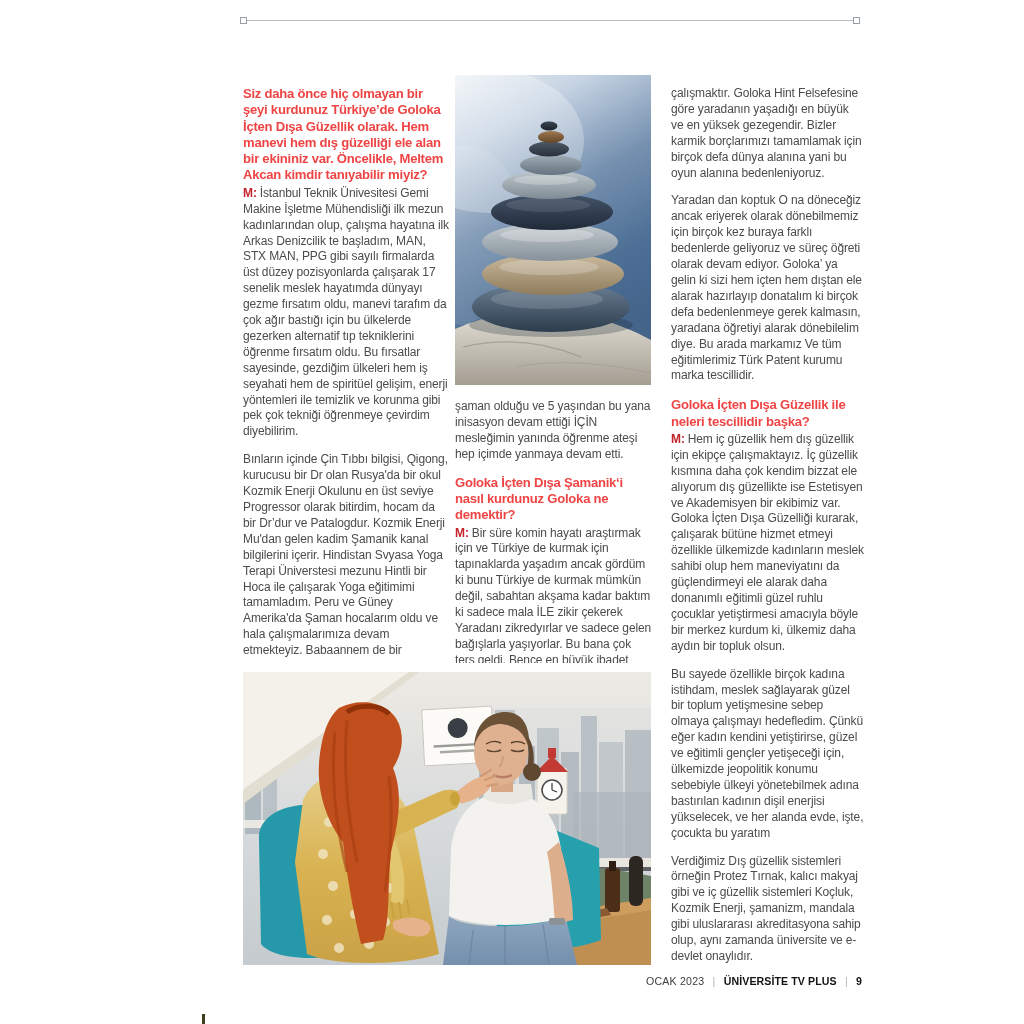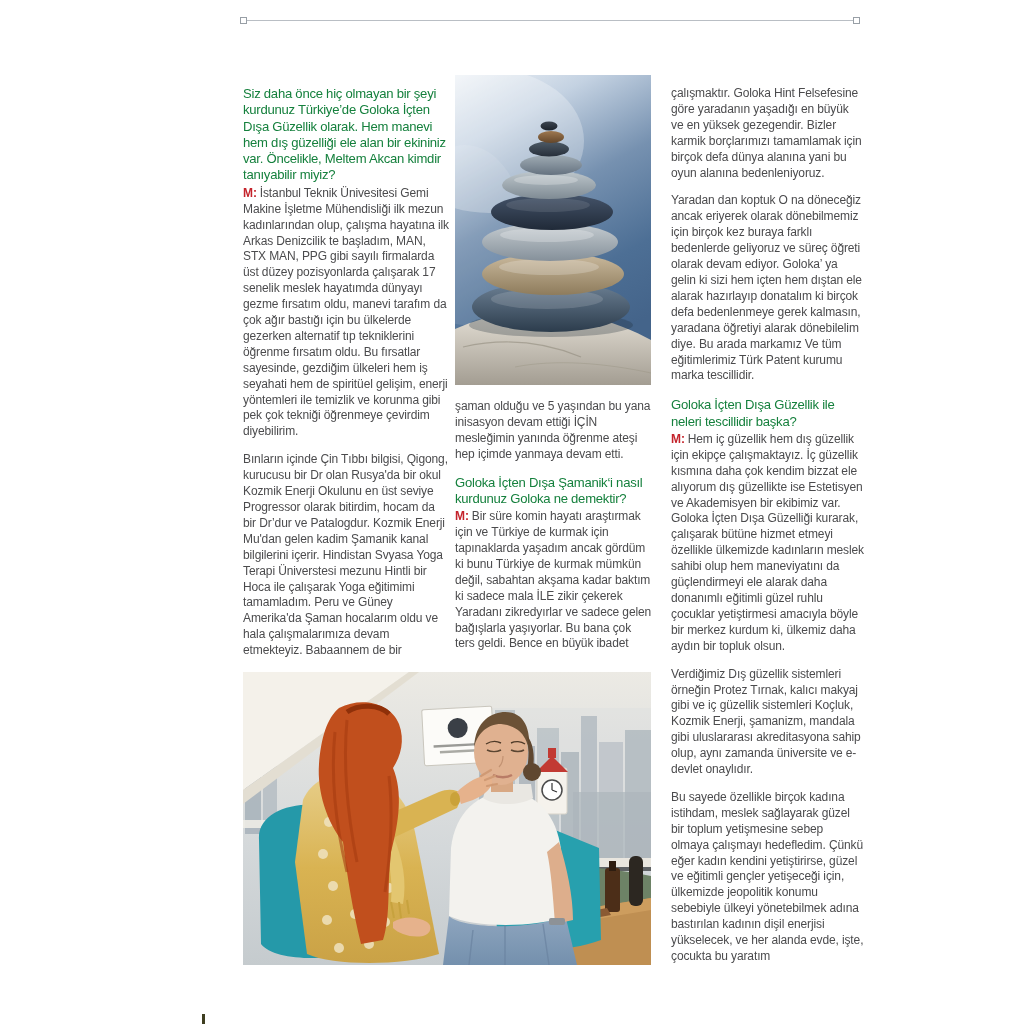--- a/index.html
+++ b/index.html
@@ -11,21 +11,21 @@
             display:flex;align-items:center;}
   .top-rule .sq{width:5px;height:5px;border:1px solid #989fa6;background:#fff;flex:0 0 auto;}
   .top-rule .line{flex:1;height:1px;background:#b9bec4;}
 
   
   .col{position:absolute;}
   #colL{left:243px;top:86px;width:206px;max-height:582px;overflow:hidden;}
   #colM{left:455px;top:399px;width:197px;max-height:264px;overflow:hidden;}
   #colR{left:671px;top:86px;width:193px;max-height:884px;overflow:hidden;}
 
-  .q{font-size:13.1px;line-height:16.3px;font-weight:400;color:#15803d;
+  .q{font-size:13.1px;line-height:16.3px;font-weight:700;color:#ef4444;
      letter-spacing:-0.25px;margin:0 0 2px 0;}
   .q.after-p{margin-top:13px;}
   p.body{font-size:12px;line-height:15.9px;color:#4b4b4d;letter-spacing:-0.12px;
          margin:0 0 12px 0;}
   p.body:last-child{margin-bottom:0;}
   .speaker{color:#c4232b;font-weight:700;margin-right:3px;}
 
   
   figure{margin:0;padding:0;}
   .stones-fig{position:absolute;left:455px;top:75px;width:196px;height:310px;}
@@ -144,22 +144,22 @@
     </p>
   </section>
 
   <section class="col" id="colR">
     <p class="body">çalışmaktır. Goloka Hint Felsefesine göre yaradanın yaşadığı en büyük ve en yüksek gezegendir. Bizler karmik borçlarımızı tamamlamak için birçok defa dünya alanına yani bu oyun alanına bedenleniyoruz.</p>
     <p class="body">Yaradan dan koptuk O na döneceğiz ancak eriyerek olarak dönebilmemiz için birçok kez buraya farklı bedenlerde geliyoruz ve süreç öğreti olarak devam ediyor. Goloka’ ya gelin ki sizi hem içten hem dıştan ele alarak hazırlayıp donatalım ki birçok defa bedenlenmeye gerek kalmasın, yaradana öğretiyi alarak dönebilelim diye. Bu arada markamız Ve tüm eğitimlerimiz Türk Patent kurumu marka tescillidir.</p>
     <p class="q after-p">Goloka İçten Dışa Güzellik ile neleri tescillidir başka?</p>
     <p class="body">
       <span class="speaker">M:</span><span>Hem iç güzellik hem dış güzellik için ekipçe çalışmaktayız. İç güzellik kısmına daha çok kendim bizzat ele alıyorum dış güzellikte ise Estetisyen ve Akademisyen bir ekibimiz var. Goloka İçten Dışa Güzelliği kurarak, çalışarak bütüne hizmet etmeyi özellikle ülkemizde kadınların meslek sahibi olup hem maneviyatını da güçlendirmeyi ele alarak daha donanımlı eğitimli güzel ruhlu çocuklar yetiştirmesi amacıyla böyle bir merkez kurdum ki, ülkemiz daha aydın bir topluk olsun.</span>
     </p>
+    <p class="body">Bu sayede özellikle birçok kadına istihdam, meslek sağlayarak güzel bir toplum yetişmesine sebep olmaya çalışmayı hedefledim. Çünkü eğer kadın kendini yetiştirirse, güzel ve eğitimli gençler yetişeceği için, ülkemizde jeopolitik konumu sebebiyle ülkeyi yönetebilmek adına bastırılan kadının dişil enerjisi yükselecek, ve her alanda evde, işte, çocukta bu yaratım</p>
     <p class="body">Verdiğimiz Dış güzellik sistemleri örneğin Protez Tırnak, kalıcı makyaj gibi ve iç güzellik sistemleri Koçluk, Kozmik Enerji, şamanizm, mandala gibi uluslararası akreditasyona sahip olup, aynı zamanda üniversite ve e-devlet onaylıdır.</p>
-    <p class="body">Bu sayede özellikle birçok kadına istihdam, meslek sağlayarak güzel bir toplum yetişmesine sebep olmaya çalışmayı hedefledim. Çünkü eğer kadın kendini yetiştirirse, güzel ve eğitimli gençler yetişeceği için, ülkemizde jeopolitik konumu sebebiyle ülkeyi yönetebilmek adına bastırılan kadının dişil enerjisi yükselecek, ve her alanda evde, işte, çocukta bu yaratım</p>
   </section>
 
   <figure class="session-fig">
     <svg viewBox="0 0 408 293" preserveAspectRatio="none" aria-hidden="true">
       <defs>
         <linearGradient id="skyH" x1="0" y1="0" x2="0" y2="1">
           <stop offset="0" stop-color="#eceae4"></stop>
             <stop offset="0.6" stop-color="#d4d8da"></stop>
             <stop offset="1" stop-color="#c5cbce"></stop>
         </linearGradient>
@@ -277,15 +277,22 @@
         <path d="M138,84 C142,86 146,86 149,84" stroke="#b4452e" stroke-width="2.4" fill="none"></path>
         <path d="M134,70 C138,68 143,68 146,70" stroke="#8a5a3a" stroke-width="1.5" fill="none"></path>
         <path d="M96,36 C120,24 148,32 156,52 C162,68 158,84 150,96 C160,120 156,150 148,180 C144,210 148,244 140,268 L118,272 C110,240 104,204 100,170 C84,150 74,120 76,92 C78,66 84,46 96,36 Z" fill="#c14f1d"></path>
         <path d="M92,60 C88,100 92,150 104,200 M104,48 C100,92 104,140 114,190 M146,104 C150,140 148,180 142,220" stroke="#a63c10" stroke-width="3" fill="none" opacity="0.6"></path>
         <path d="M104,40 C116,32 136,32 146,42" stroke="#8f3009" stroke-width="5" fill="none"></path>
         <path d="M150,250 C160,244 174,244 184,250 C190,254 188,262 180,264 C168,266 156,262 150,256 Z" fill="#e6b28c"></path>
       </g>
     </svg>
   </figure>
 
+  <footer class="pagefoot">
+    <span>OCAK 2023</span>
+    <span class="sep">|</span>
+    <strong>ÜNİVERSİTE TV PLUS</strong>
+    <span class="sep">|</span>
+    <strong>9</strong>
+  </footer>
 
   <div class="corner-tick"></div>
 </div>
 
 </body></html>

